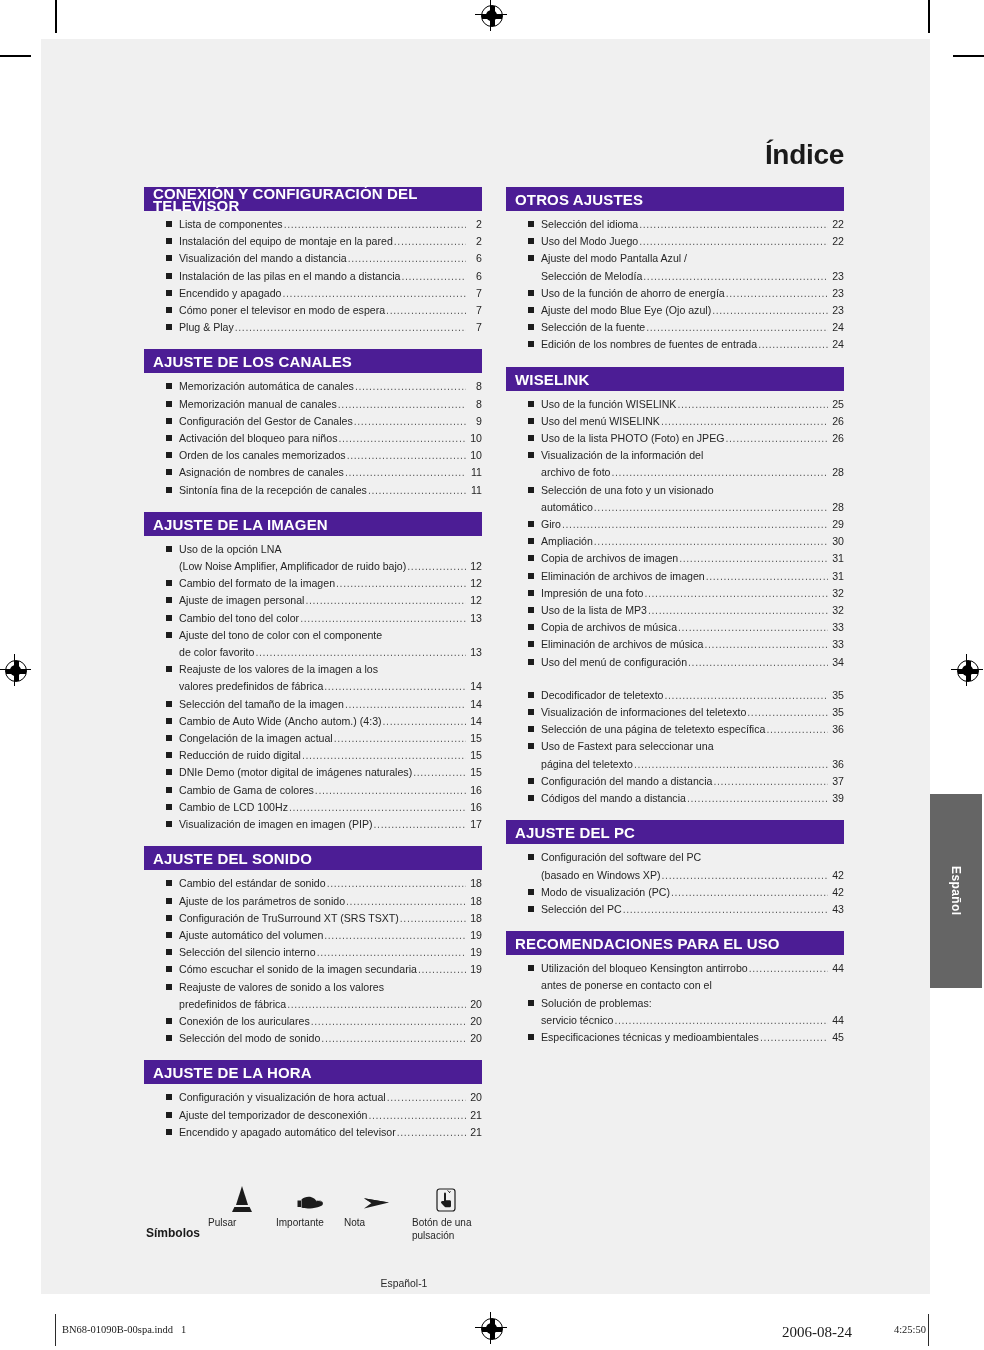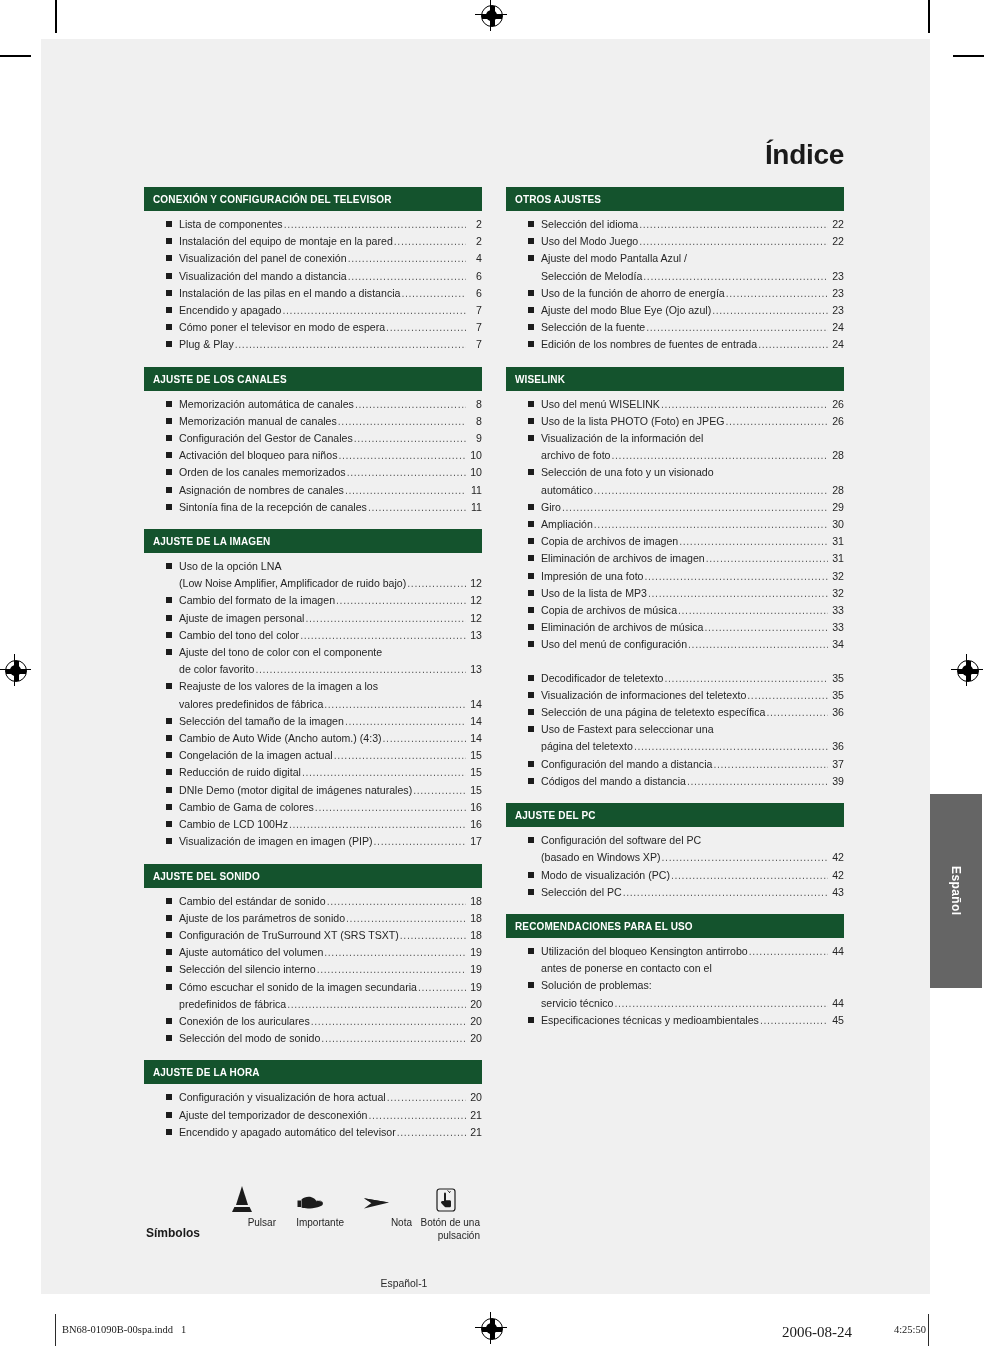--- a/index.html
+++ b/index.html
@@ -66,23 +66,23 @@
     margin: 0 0 16px 2px;
     text-align: right;
   }
 
   
   .columns { display: flex; gap: 24px; }
   .col { width: 338px; }
 
   
   .sec-bar {
-    background: #14532d;
+    background: #4c1d95;
     color: #ffffff;
-    font-size: 10px;
+    font-size: 15px;
     font-weight: bold;
     letter-spacing: 0.15px;
     padding: 8px 0 6px 9px;
     margin-bottom: 2px;
     height: 24px;
     line-height: 12px;
     display: flex;
     align-items: center;
   }
   .sec-block { margin-bottom: 13px; }
@@ -140,21 +140,21 @@
   .sym-label {
     font-size: 12px;
     font-weight: bold;
     color: #1a1a1a;
     align-self: flex-end;
     padding-bottom: 2px;
     width: 62px;
   }
   .sym-item {
     width: 68px;
-    text-align: right;
+    text-align: left;
     font-size: 10px;
     color: #262626;
     line-height: 13px;
   }
   .sym-glyph {
     height: 34px;
     display: flex;
     align-items: flex-end;
     justify-content: center;
     margin-bottom: 4px;
@@ -282,26 +282,20 @@
                   <span class="pageno">2</span>
                 </div>
                 <div class="toc-row">
                   <span class="bullet"></span>
                   <span class="entry-text">Instalación del equipo de montaje en la pared</span>
                   <span class="leader"></span>
                   <span class="pageno">2</span>
                 </div>
                 <div class="toc-row">
                   <span class="bullet"></span>
-                  <span class="entry-text">Visualización del panel de conexión</span>
-                  <span class="leader"></span>
-                  <span class="pageno">4</span>
-                </div>
-                <div class="toc-row">
-                  <span class="bullet"></span>
                   <span class="entry-text">Visualización del mando a distancia</span>
                   <span class="leader"></span>
                   <span class="pageno">6</span>
                 </div>
                 <div class="toc-row">
                   <span class="bullet"></span>
                   <span class="entry-text">Instalación de las pilas en el mando a distancia</span>
                   <span class="leader"></span>
                   <span class="pageno">6</span>
                 </div>
@@ -510,20 +504,26 @@
                   <span class="bullet"></span>
                   <span class="entry-text">Selección del silencio interno</span>
                   <span class="leader"></span>
                   <span class="pageno">19</span>
                 </div>
                 <div class="toc-row">
                   <span class="bullet"></span>
                   <span class="entry-text">Cómo escuchar el sonido de la imagen secundaria</span>
                   <span class="leader"></span>
                   <span class="pageno">19</span>
+                </div>
+                <div class="toc-row">
+                  <span class="bullet"></span>
+                  <span class="entry-text">Reajuste de valores de sonido a los valores</span>
+                  <span class="leader blank"></span>
+                  <span class="pageno empty"></span>
                 </div>
                 <div class="toc-row">
                   <span class="bullet ghost"></span>
                   <span class="entry-text">predefinidos de fábrica</span>
                   <span class="leader"></span>
                   <span class="pageno">20</span>
                 </div>
                 <div class="toc-row">
                   <span class="bullet"></span>
                   <span class="entry-text">Conexión de los auriculares</span>
@@ -612,20 +612,26 @@
                   <span class="bullet"></span>
                   <span class="entry-text">Edición de los nombres de fuentes de entrada</span>
                   <span class="leader"></span>
                   <span class="pageno">24</span>
                 </div>
               </div>
             </div>
             <div class="sec-block">
               <div class="sec-bar">WISELINK</div>
               <div class="toc-list">
+                <div class="toc-row">
+                  <span class="bullet"></span>
+                  <span class="entry-text">Uso de la función WISELINK</span>
+                  <span class="leader"></span>
+                  <span class="pageno">25</span>
+                </div>
                 <div class="toc-row">
                   <span class="bullet"></span>
                   <span class="entry-text">Uso del menú WISELINK</span>
                   <span class="leader"></span>
                   <span class="pageno">26</span>
                 </div>
                 <div class="toc-row">
                   <span class="bullet"></span>
                   <span class="entry-text">Uso de la lista PHOTO (Foto) en JPEG</span>
                   <span class="leader"></span>

